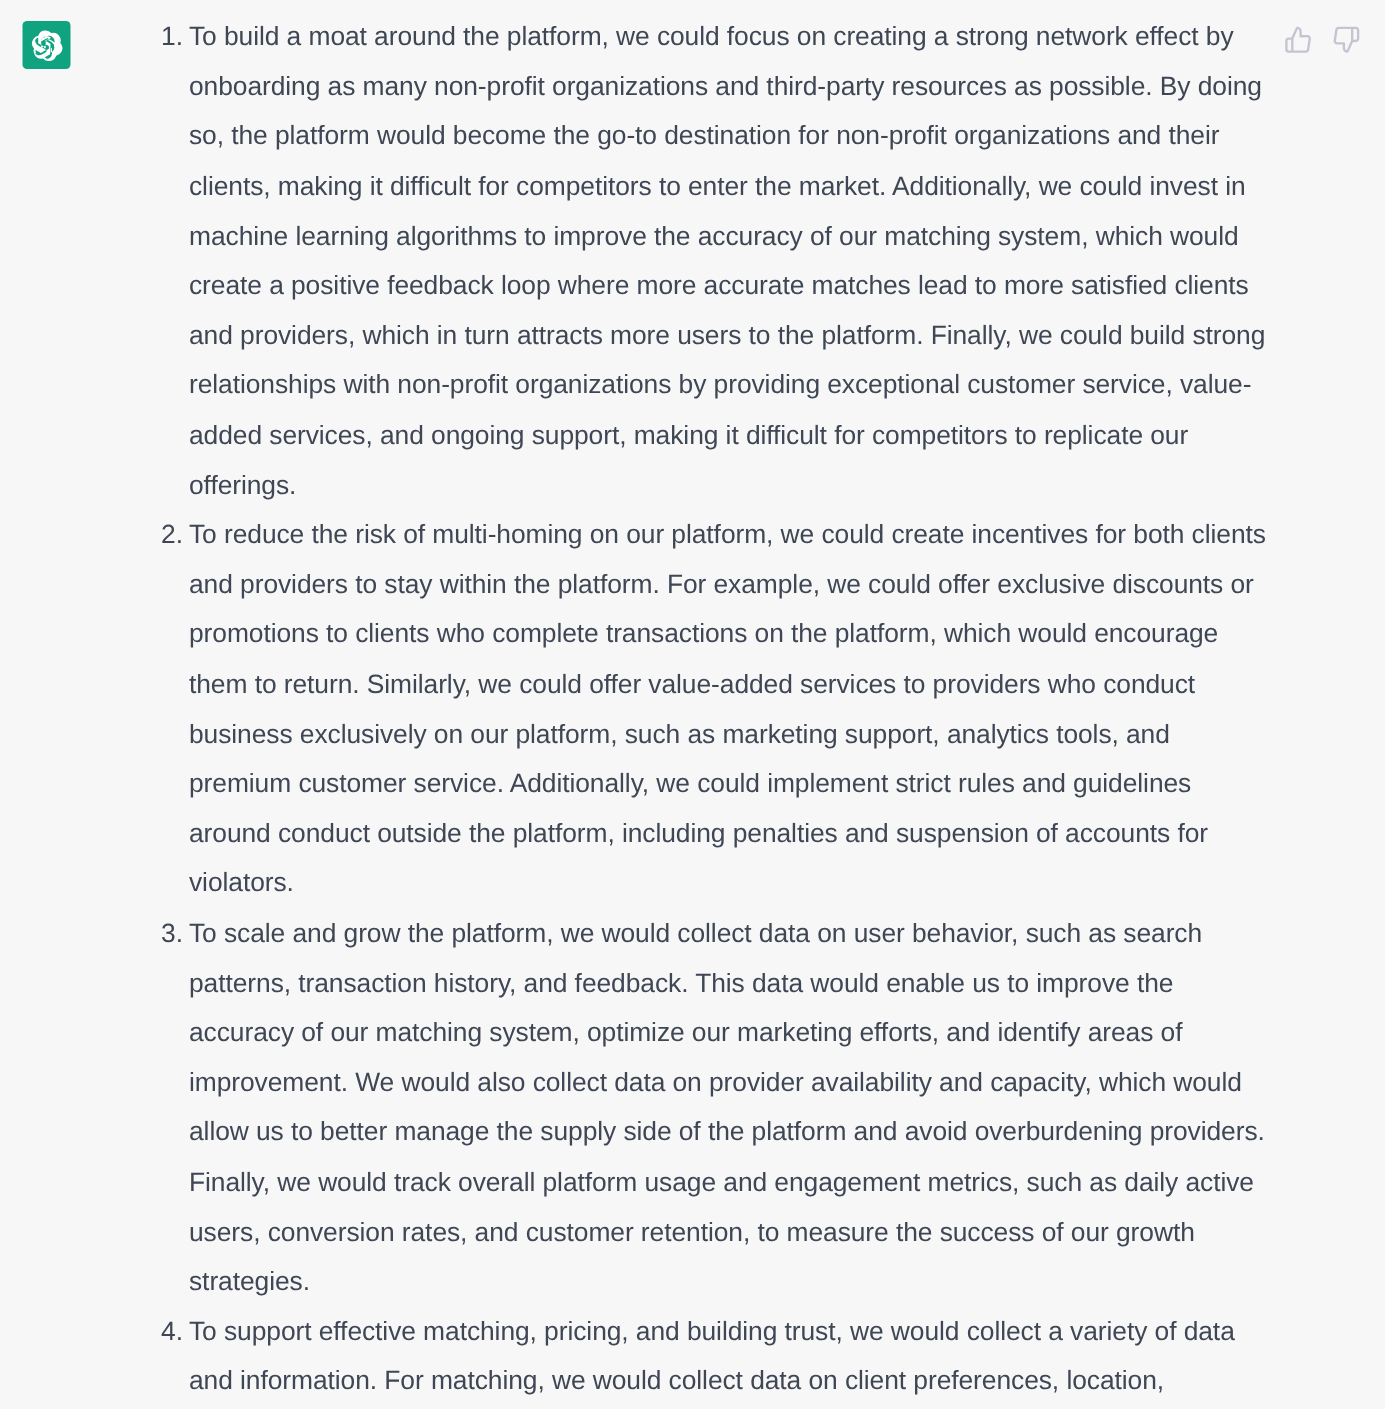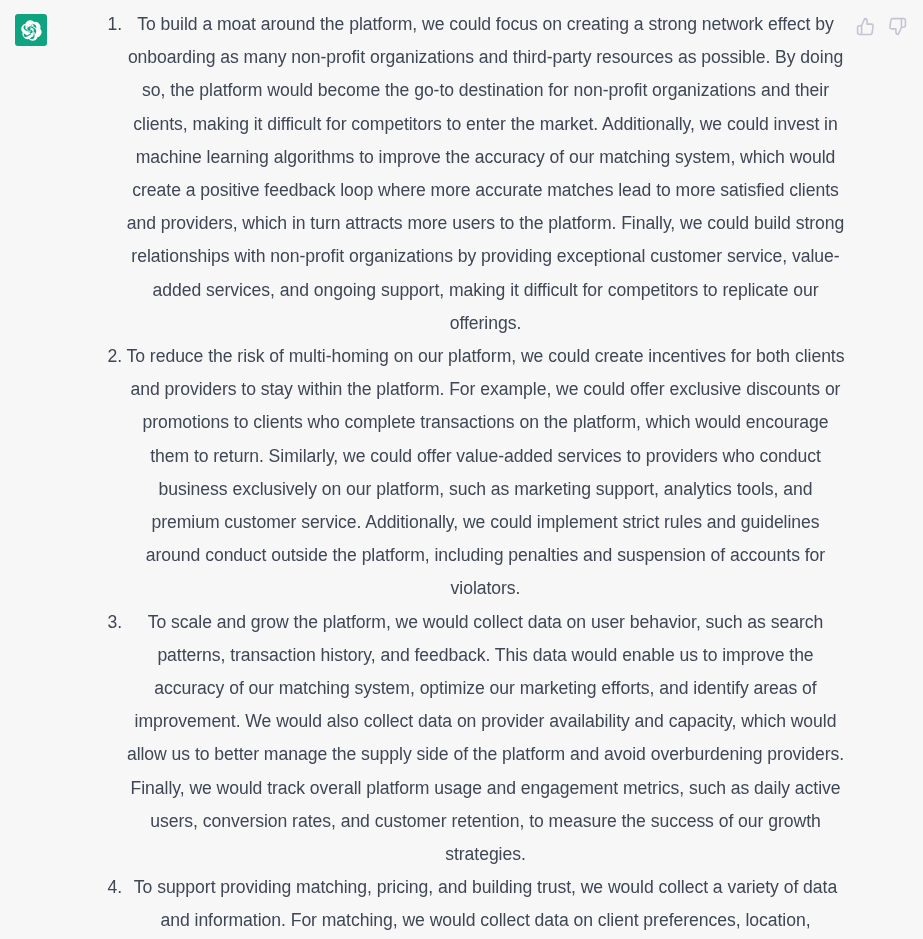--- a/index.html
+++ b/index.html
@@ -51,21 +51,21 @@
     list-style: none;
   }
   ol.answer-list > li {
     position: relative;
     color: #3f4654;
     font-size: 17.6px;
     line-height: 33.2px;
     letter-spacing: -0.05px;
     margin: 0 0 0 0;
     padding: 0 0 0 26px;
-    text-align: center;
+    text-align: left;
   }
   ol.answer-list > li::before {
     content: counter(li) ".";
     counter-increment: li;
     position: absolute;
     left: 0;
     top: 0;
     width: 22px;
     text-align: right;
     color: #3f4654;
@@ -106,21 +106,21 @@
         <path fill="#ffffff" d="M37.532 16.87a9.963 9.963 0 0 0-.856-8.184 10.078 10.078 0 0 0-10.855-4.835A9.964 9.964 0 0 0 18.306.5a10.079 10.079 0 0 0-9.614 6.977 9.967 9.967 0 0 0-6.664 4.834 10.08 10.08 0 0 0 1.24 11.817 9.965 9.965 0 0 0 .856 8.185 10.079 10.079 0 0 0 10.855 4.835 9.965 9.965 0 0 0 7.516 3.35 10.078 10.078 0 0 0 9.617-6.981 9.967 9.967 0 0 0 6.663-4.834 10.079 10.079 0 0 0-1.243-11.813zM22.498 37.886a7.472 7.472 0 0 1-4.799-1.735c.06-.33.144-.66.25-.977l5.72-3.302a1.01 1.01 0 0 0 .508-.88V22.33l2.41 1.392a.08.08 0 0 1 .045.061v6.67a7.5 7.5 0 0 1-7.5 7.5zM6.3 31.087a7.47 7.47 0 0 1-.894-5.022c.12.072.33.2.48.288l5.72 3.302a.927.927 0 0 0 .93 0l6.985-4.03v2.783a.083.083 0 0 1-.32.072l-5.783 3.338a7.5 7.5 0 0 1-10.24-2.744l-.166.013zM4.8 13.166a7.47 7.47 0 0 1 3.9-3.288v6.78a.968.968 0 0 0 .5.88l6.954 4.014-2.41 1.392a.09.09 0 0 1-.086.008L7.81 19.588A7.5 7.5 0 0 1 4.8 13.166zm19.875 4.625l-6.985-4.03 2.41-1.39a.08.08 0 0 1 .086-.009l5.785 3.34a7.5 7.5 0 0 1-1.142 13.528v-6.78a.978.978 0 0 0-.154-.659zm2.4-3.605c-.12-.074-.33-.2-.48-.288l-5.72-3.302a.93.93 0 0 0-.93 0l-6.985 4.03V11.84a.083.083 0 0 1 .033-.072l5.785-3.336a7.5 7.5 0 0 1 11.137 7.763l-2.84-1.99zM15.1 23.708l-2.41-1.392a.08.08 0 0 1-.045-.06v-6.67a7.5 7.5 0 0 1 12.3-5.766c-.06.33-.145.658-.25.976l-5.72 3.303a1.01 1.01 0 0 0-.508.878l-.007 8.665.64.066zm1.31-2.822l3.11-1.796 3.114 1.796v3.59l-3.113 1.796-3.112-1.796v-3.59z"></path>
       </svg>
     </span>
   </div>
 
   <div class="message-body">
     <ol class="answer-list">
       <li>To build a moat around the platform, we could focus on creating a strong network effect by onboarding as many non-profit organizations and third-party resources as possible. By doing so, the platform would become the go-to destination for non-profit organizations and their clients, making it difficult for competitors to enter the market. Additionally, we could invest in machine learning algorithms to improve the accuracy of our matching system, which would create a positive feedback loop where more accurate matches lead to more satisfied clients and providers, which in turn attracts more users to the platform. Finally, we could build strong relationships with non-profit organizations by providing exceptional customer service, value-added services, and ongoing support, making it difficult for competitors to replicate our offerings.</li>
       <li>To reduce the risk of multi-homing on our platform, we could create incentives for both clients and providers to stay within the platform. For example, we could offer exclusive discounts or promotions to clients who complete transactions on the platform, which would encourage them to return. Similarly, we could offer value-added services to providers who conduct business exclusively on our platform, such as marketing support, analytics tools, and premium customer service. Additionally, we could implement strict rules and guidelines around conduct outside the platform, including penalties and suspension of accounts for violators.</li>
       <li>To scale and grow the platform, we would collect data on user behavior, such as search patterns, transaction history, and feedback. This data would enable us to improve the accuracy of our matching system, optimize our marketing efforts, and identify areas of improvement. We would also collect data on provider availability and capacity, which would allow us to better manage the supply side of the platform and avoid overburdening providers. Finally, we would track overall platform usage and engagement metrics, such as daily active users, conversion rates, and customer retention, to measure the success of our growth strategies.</li>
-      <li>To support providing matching, pricing, and building trust, we would collect a variety of data and information. For matching, we would collect data on client preferences, location,</li>
+      <li>To support effective matching, pricing, and building trust, we would collect a variety of data and information. For matching, we would collect data on client preferences, location,</li>
     </ol>
   </div>
 
   <div class="feedback-actions">
     <button class="icon-btn" title="Good response">
       <span>
         <svg width="19" height="19" viewBox="0 0 24 24" fill="none" stroke="#c5c5d2" stroke-width="2" stroke-linecap="round" stroke-linejoin="round">
           <path d="M14 9V5a3 3 0 0 0-3-3l-4 9v11h11.28a2 2 0 0 0 2-1.7l1.38-9a2 2 0 0 0-2-2.3zM7 22H4a2 2 0 0 1-2-2v-7a2 2 0 0 1 2-2h3"></path>
         </svg>
       </span>

